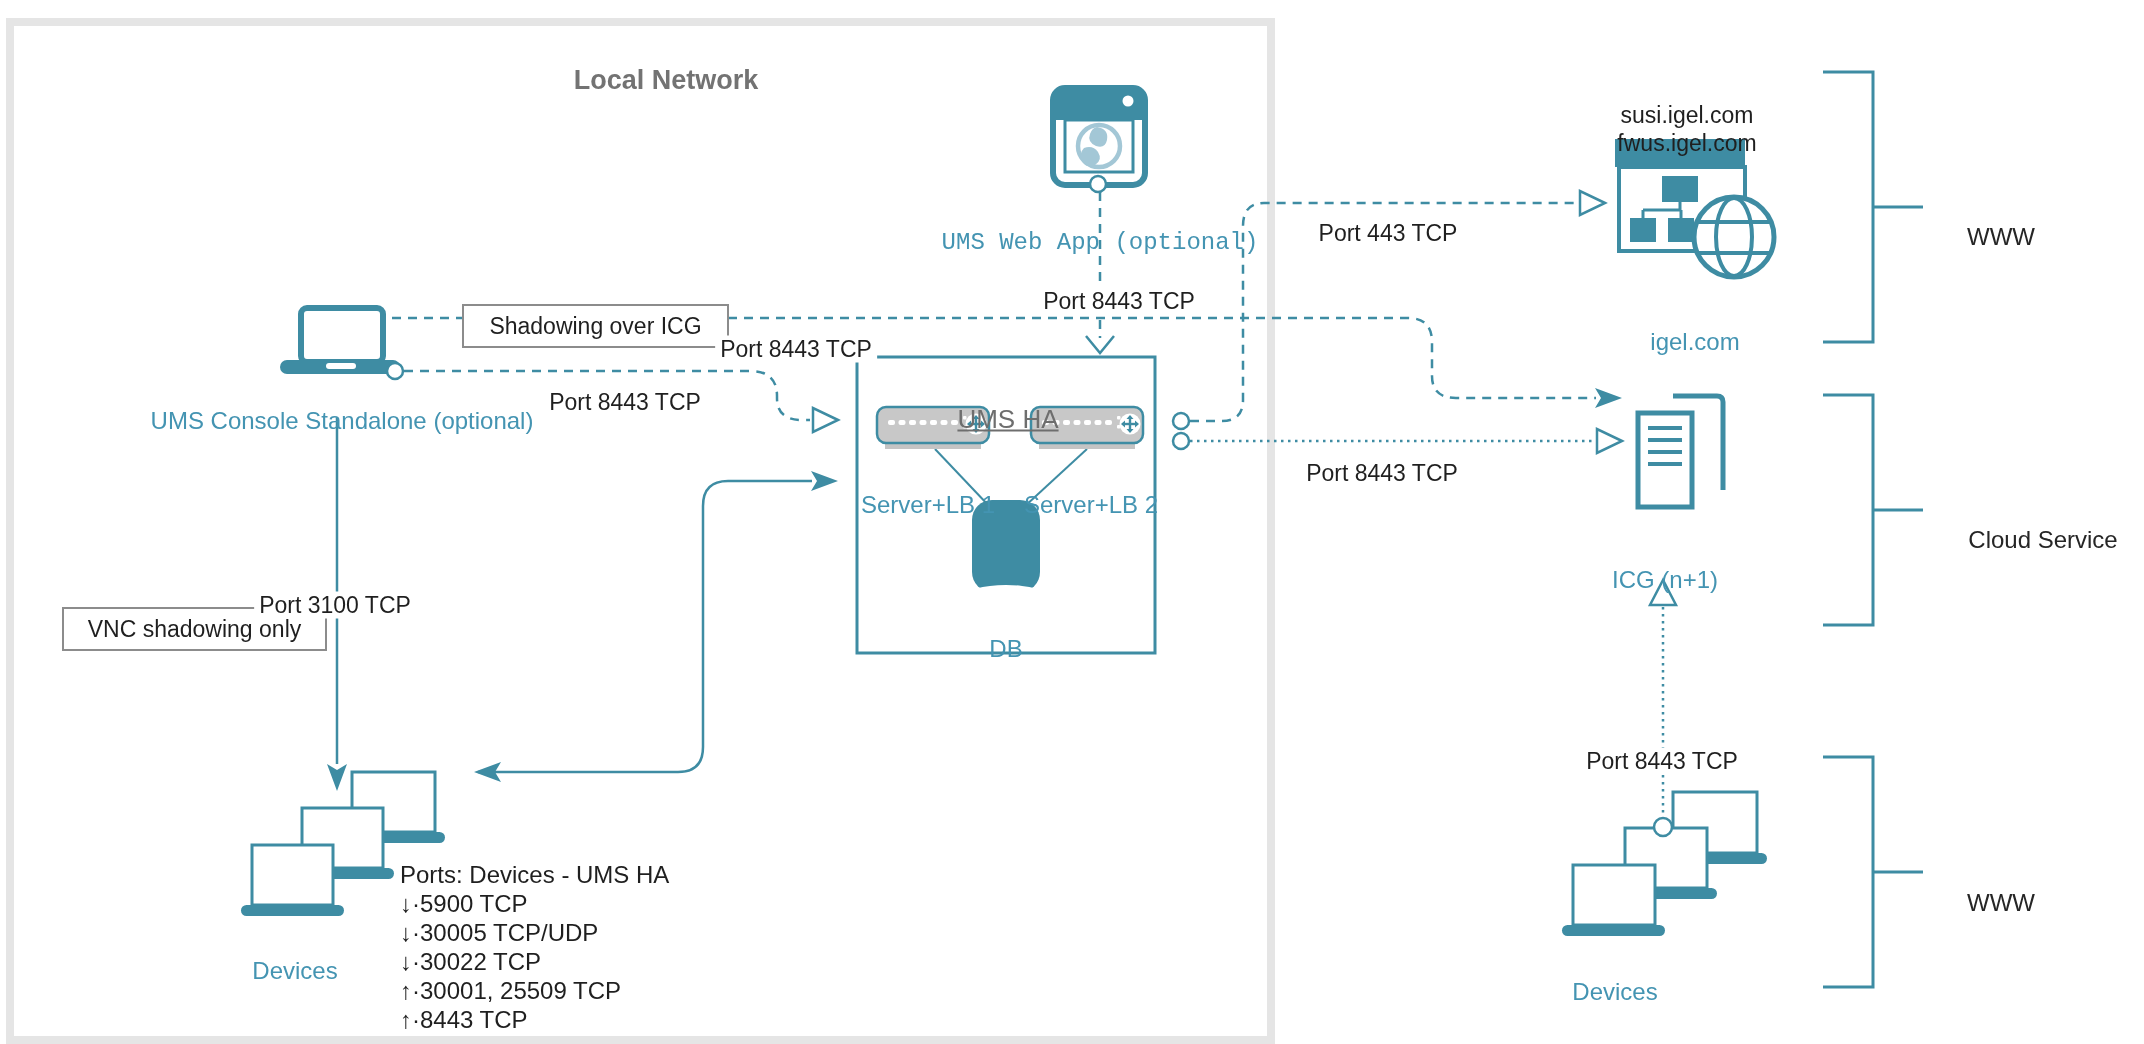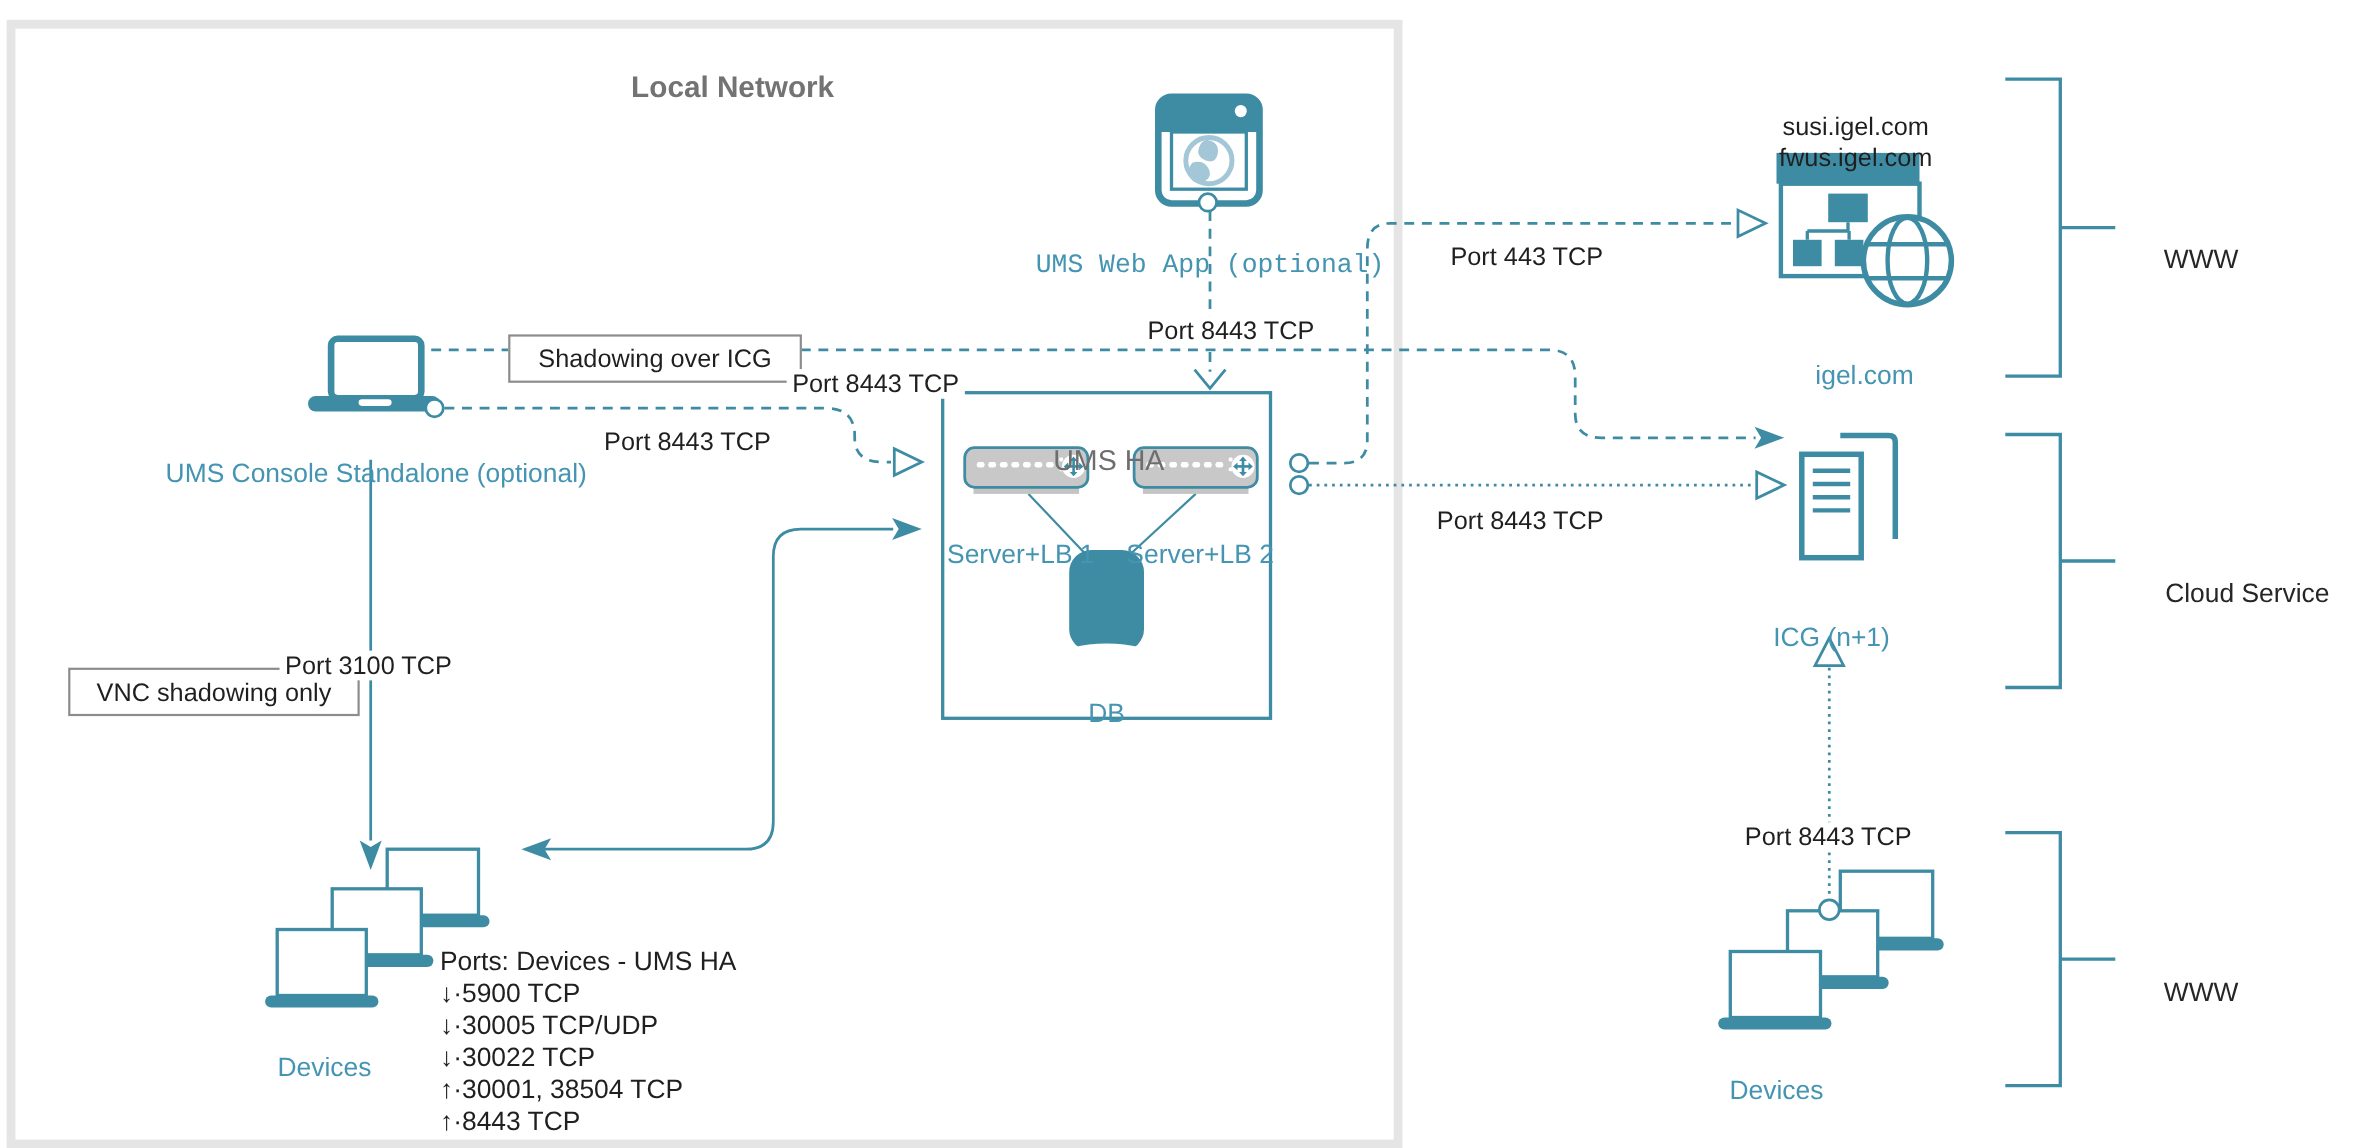--- a/index.html
+++ b/index.html
@@ -8,21 +8,21 @@
   .abs{position:absolute;}
   .ctr{transform:translate(-50%,-50%);white-space:nowrap;margin-top:30px;}
   .lbl-black{color:#1f1f1f;font-size:23px;}
   .lbl-teal{color:#4494b2;font-size:24px;}
   .on-line{background:#fff;padding:0 5px;}
   .frame-box{border:2px solid #8c8c8c;background:#fff;color:#1f1f1f;font-size:23px;
              display:flex;align-items:center;justify-content:center;}
   #local-net{position:absolute;left:6px;top:18px;width:1253px;height:1010px;
              border:8px solid #e5e5e5;background:transparent;}
   #ln-title{color:#737373;font-size:27px;font-weight:bold;}
-  #umsha-title{color:#6e6e6e;font-size:26px;}
+  #umsha-title{color:#6e6e6e;font-size:26px;text-decoration:underline;}
   .zone-lbl{color:#262626;font-size:24px;}
   .domains{color:#1f1f1f;font-size:23px;line-height:28px;text-align:center;}
   #ports-list{color:#1f1f1f;font-size:24px;line-height:29px;}
   svg{position:absolute;left:0;top:0;}
 </style>
 </head>
 <body>
 
 <div id="stage">
 
@@ -218,21 +218,21 @@
   <div class="abs frame-box" style="left:62px;top:607px;width:261px;height:40px;">VNC shadowing only</div>
 
   <div class="abs ctr lbl-black on-line" style="left:796px;top:319px;">Port 8443 TCP</div>
   <div class="abs ctr lbl-black on-line" style="left:625px;top:372px;">Port 8443 TCP</div>
   <div class="abs ctr lbl-black on-line" style="left:1119px;top:271px;">Port 8443 TCP</div>
   <div class="abs ctr lbl-black on-line" style="left:1388px;top:203px;">Port 443 TCP</div>
   <div class="abs ctr lbl-black on-line" style="left:1382px;top:443px;">Port 8443 TCP</div>
   <div class="abs ctr lbl-black on-line" style="left:335px;top:575px;">Port 3100 TCP</div>
   <div class="abs ctr lbl-black on-line" style="left:1662px;top:731px;">Port 8443 TCP</div>
 
-  <div class="abs ctr lbl-teal" style="left:342px;top:401px;">UMS Console Standalone (optional)</div>
+  <div class="abs ctr lbl-teal" style="left:342px;top:391px;">UMS Console Standalone (optional)</div>
   <div class="abs ctr lbl-teal" style="left:1100px;top:212px;font-family:Liberation Mono, monospace;">UMS Web App (optional)</div>
   <div class="abs ctr" id="umsha-title" style="left:1008px;top:389px;">UMS HA</div>
   <div class="abs ctr lbl-teal" style="left:928px;top:475px;">Server+LB 1</div>
   <div class="abs ctr lbl-teal" style="left:1091px;top:475px;">Server+LB 2</div>
   <div class="abs ctr lbl-teal" style="left:1006px;top:619px;">DB</div>
 
   <div class="abs ctr domains" style="left:1687px;top:99px;">
     <div>susi.igel.com</div>
     <div>fwus.igel.com</div>
   </div>
@@ -243,17 +243,17 @@
 
   <div class="abs ctr zone-lbl" style="left:2001px;top:207px;">WWW</div>
   <div class="abs ctr zone-lbl" style="left:2043px;top:510px;">Cloud Service</div>
   <div class="abs ctr zone-lbl" style="left:2001px;top:873px;">WWW</div>
 
   <div class="abs" id="ports-list" style="left:400px;top:860px;">
     <div>Ports: Devices - UMS HA</div>
     <div>↓·5900 TCP</div>
     <div>↓·30005 TCP/UDP</div>
     <div>↓·30022 TCP</div>
-    <div>↑·30001, 38504 TCP</div>
+    <div>↑·30001, 25509 TCP</div>
     <div>↑·8443 TCP</div>
   </div>
 
 </div>
 
 </body></html>

